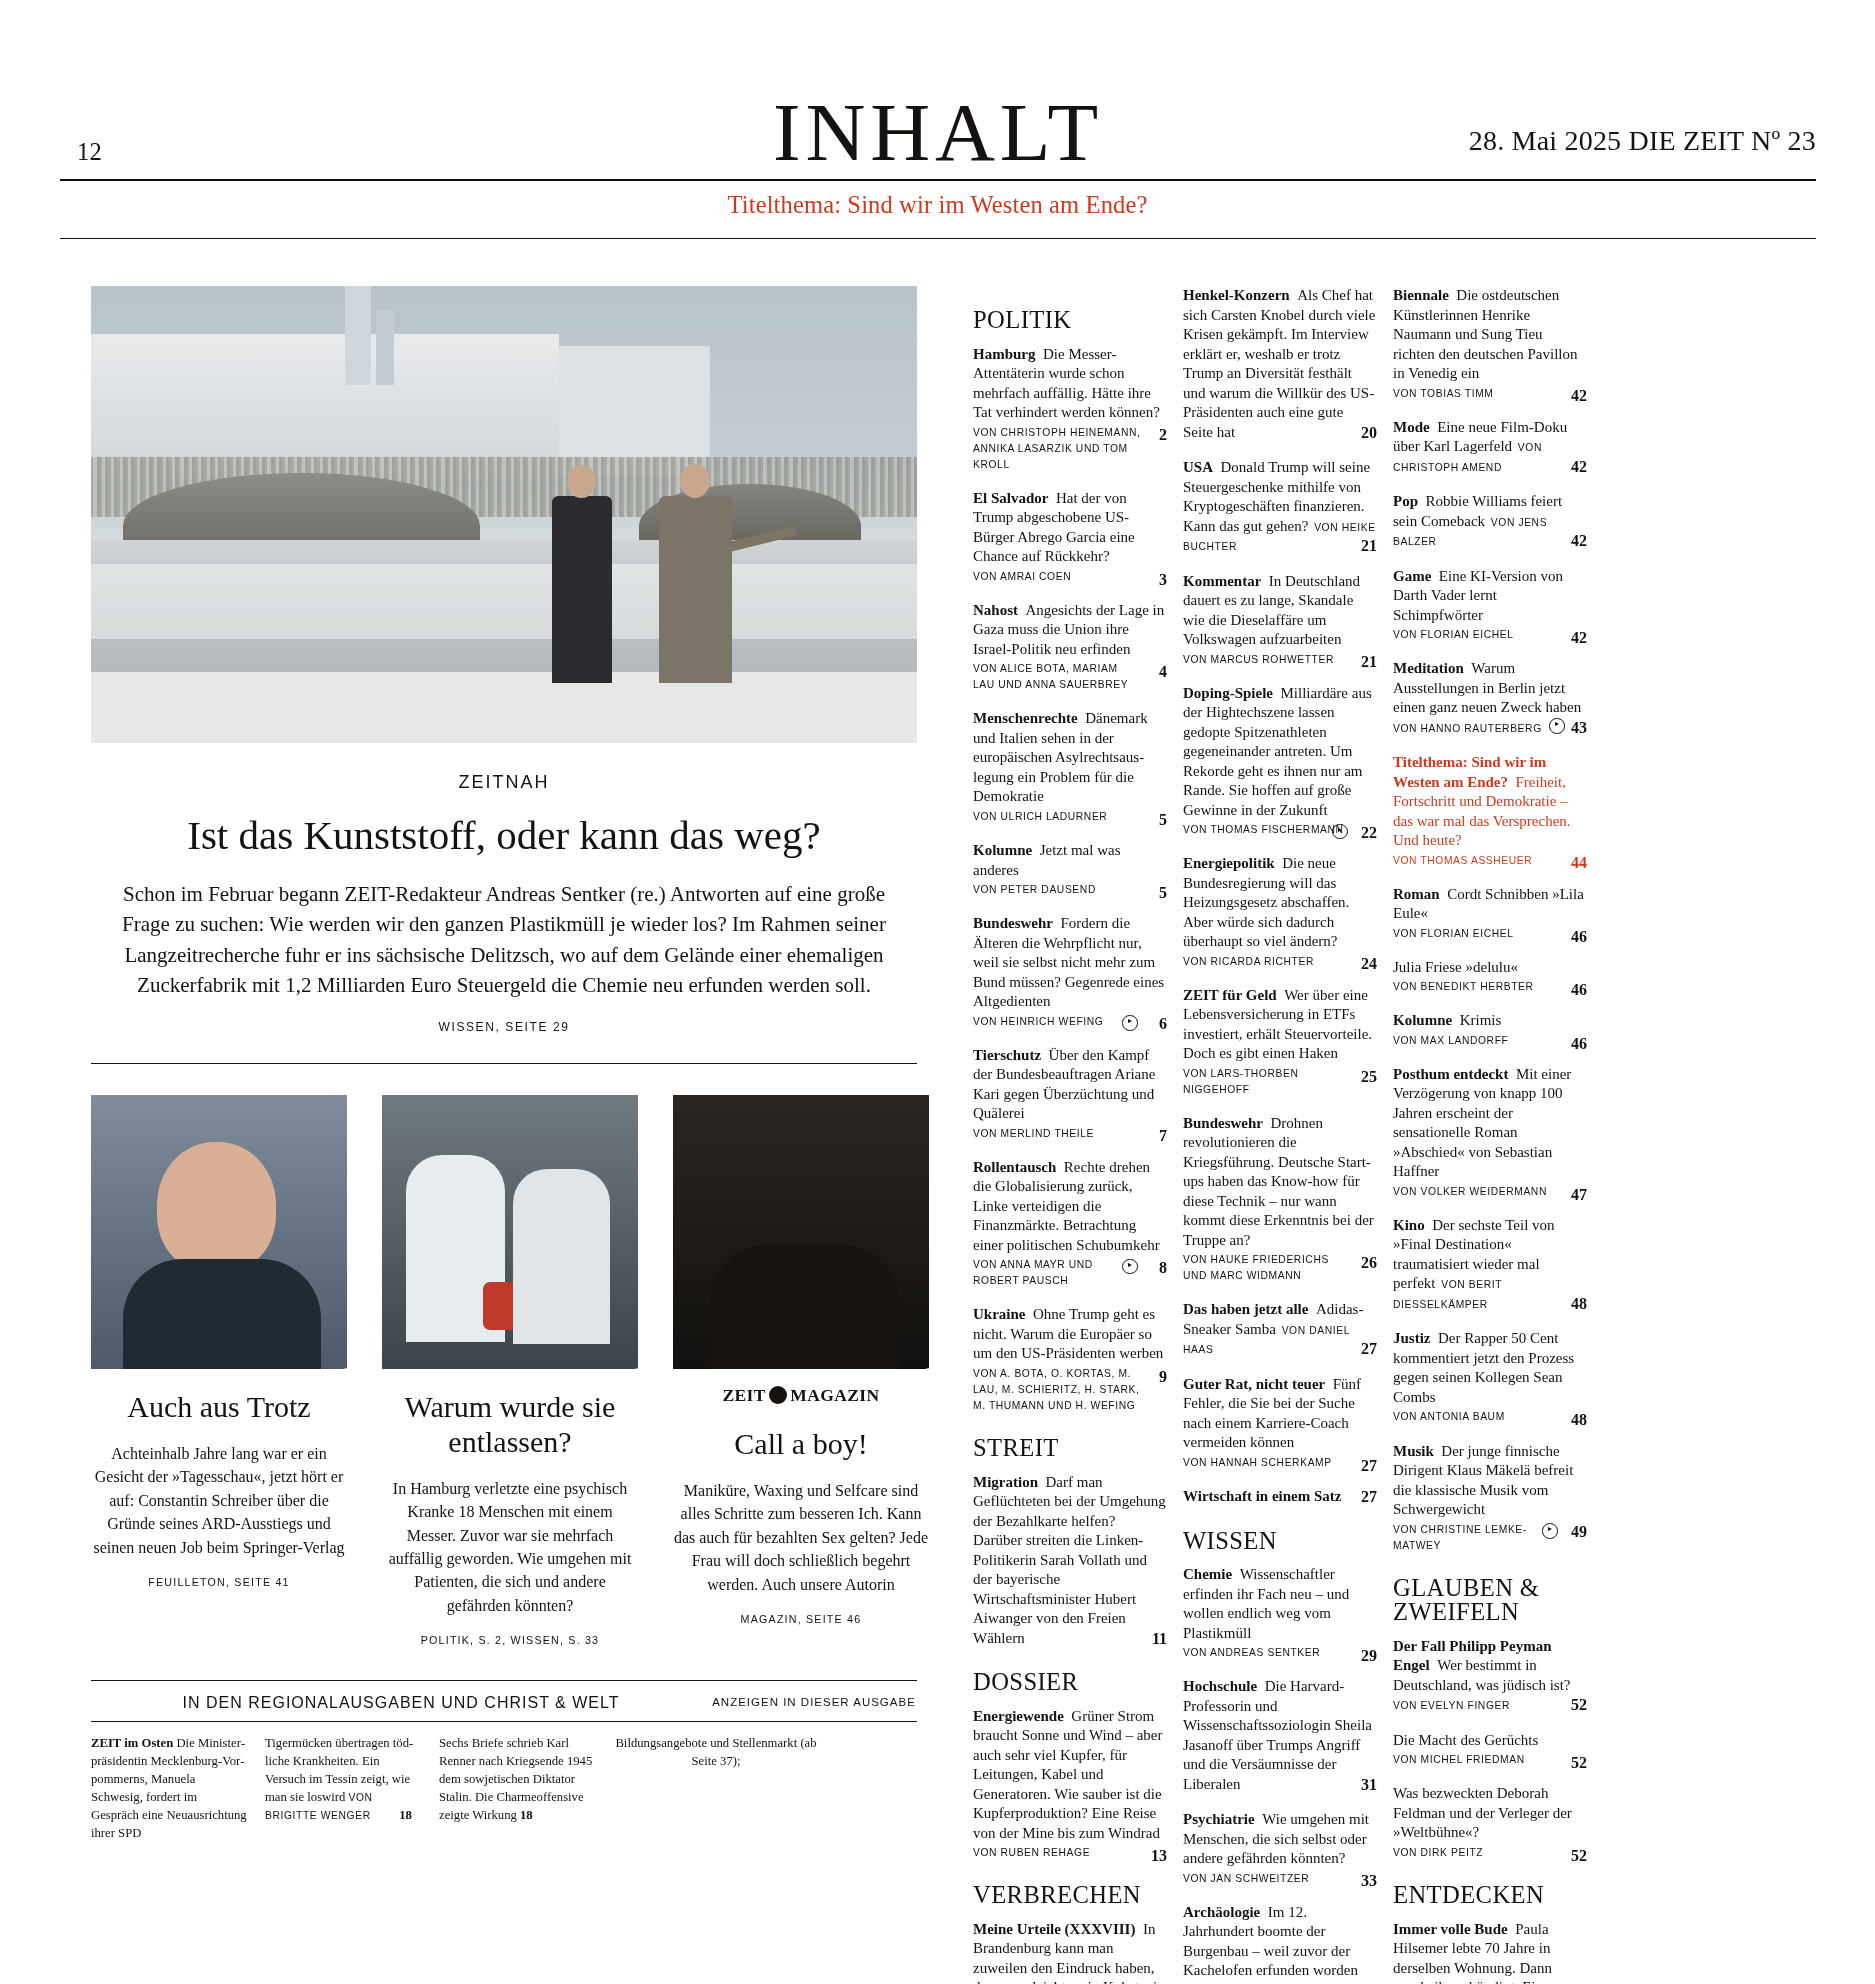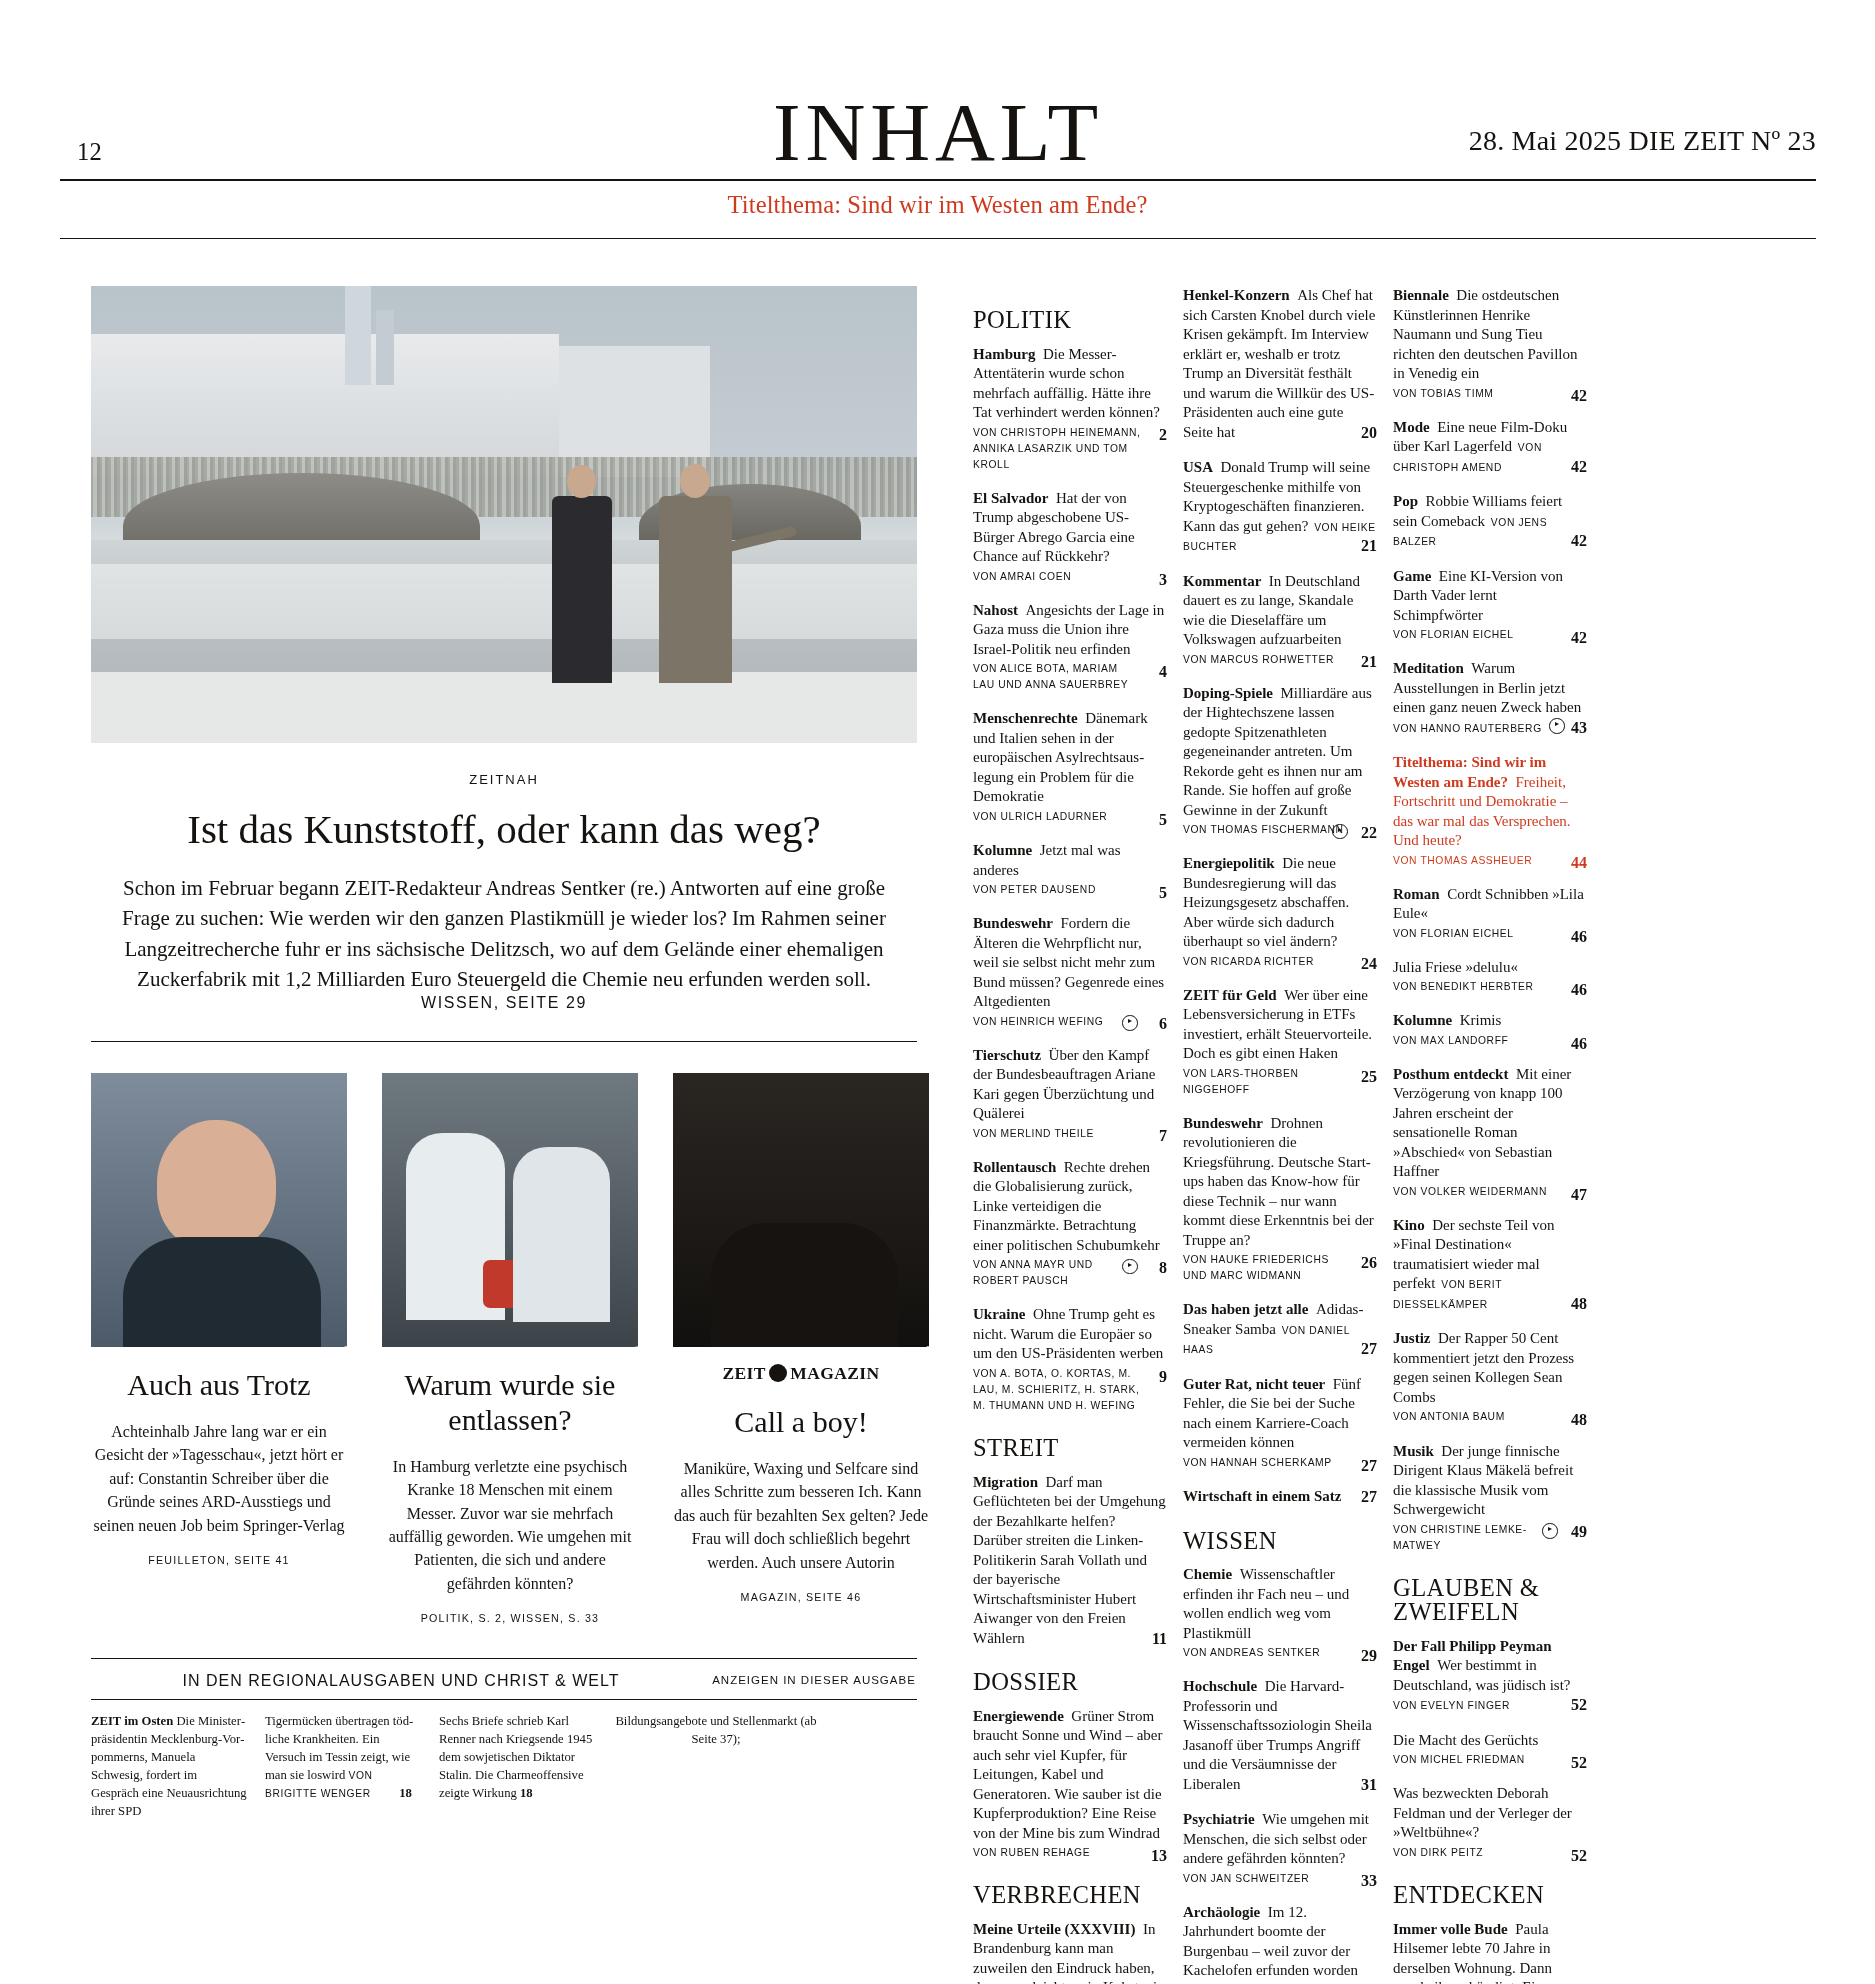--- a/index.html
+++ b/index.html
@@ -47,25 +47,25 @@
   .hero .icesheen{position:absolute;left:0;right:0;top:278px;height:75px;background:rgba(255,255,255,.45);}
   .hero .snow{position:absolute;left:0;right:0;bottom:0;height:71px;background:#e6e8e8;}
   .hero .fig{position:absolute;bottom:60px;border-radius:6.4px 6.4px 0 0;}
   .hero .figA{left:461px;width:60px;height:187px;background:#2b2b2f;}
   .hero .figA:before{content:"";position:absolute;left:15px;top:-31px;width:29px;height:33px;border-radius:50%;background:#c8a88f;}
   .hero .figB{left:568px;width:73px;height:187px;background:#7d7468;}
   .hero .figB:before{content:"";position:absolute;left:20.6px;top:-32px;width:30px;height:34px;border-radius:50%;background:#c8a88f;}
   .hero .figB:after{content:"";position:absolute;left:67px;top:38px;width:71px;height:10.3px;background:#7d7468;transform:rotate(-14deg);border-radius:4.8px;}
 
   .kicker{margin-top:29px;text-align:center;font-family:"Liberation Sans",sans-serif;
-     font-size:13px;letter-spacing:2px;}
+     font-size:18px;letter-spacing:2px;}
   .feature-title{margin-top:20.6px;text-align:center;font-size:41px;line-height:1.06;}
   .feature-body{margin-top:22px;text-align:center;font-size:21px;line-height:1.44;padding:0 8.7px;}
-  .feature-ref{text-align:center;font-family:"Liberation Sans",sans-serif;
-     font-size:16px;letter-spacing:1.6px;}
+  .feature-ref{margin-top:20px;text-align:center;font-family:"Liberation Sans",sans-serif;
+     font-size:12px;letter-spacing:1.6px;}
 
   .leftrule{margin:29px 0 0 0;height:1.2px;background:#15120f;}
 
   
   .teasers{display:flex;gap:35px;margin-top:31px;}
   .teaser{width:256px;}
   .t-photo{width:256px;height:274px;overflow:hidden;position:relative;}
   .t1 .t-photo{background:linear-gradient(#7e8c9c,#4d5a69);}
   .t1 .t-photo:before{content:"";position:absolute;left:66px;top:47px;width:119px;height:131px;border-radius:48% 48% 44% 44%;background:#d9b095;}
   .t1 .t-photo:after{content:"";position:absolute;left:32px;top:164px;width:198px;height:119px;border-radius:60px 60px 0 0;background:#1f2a33;}

